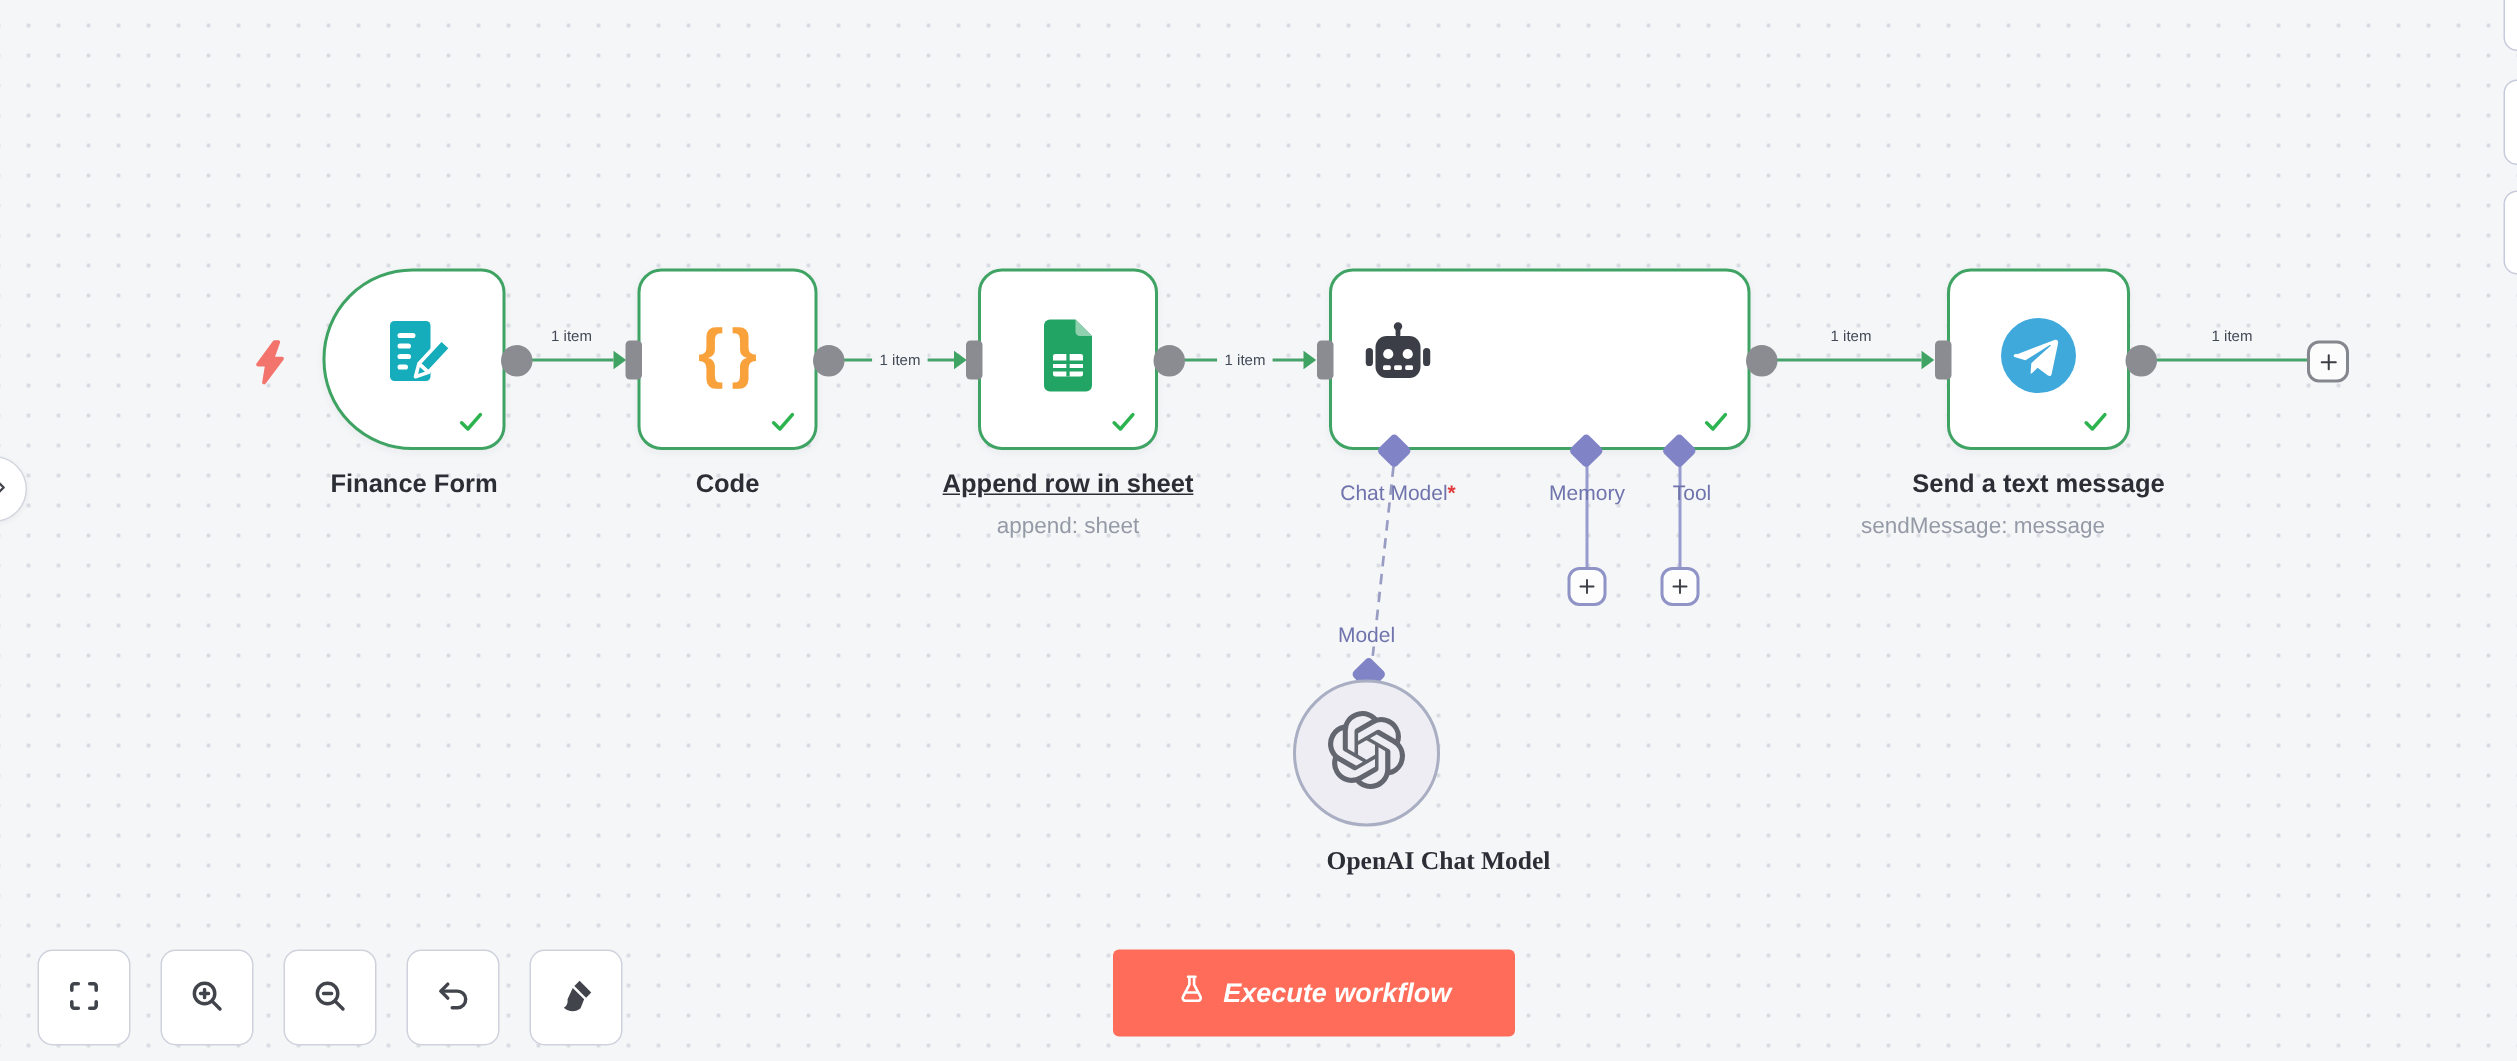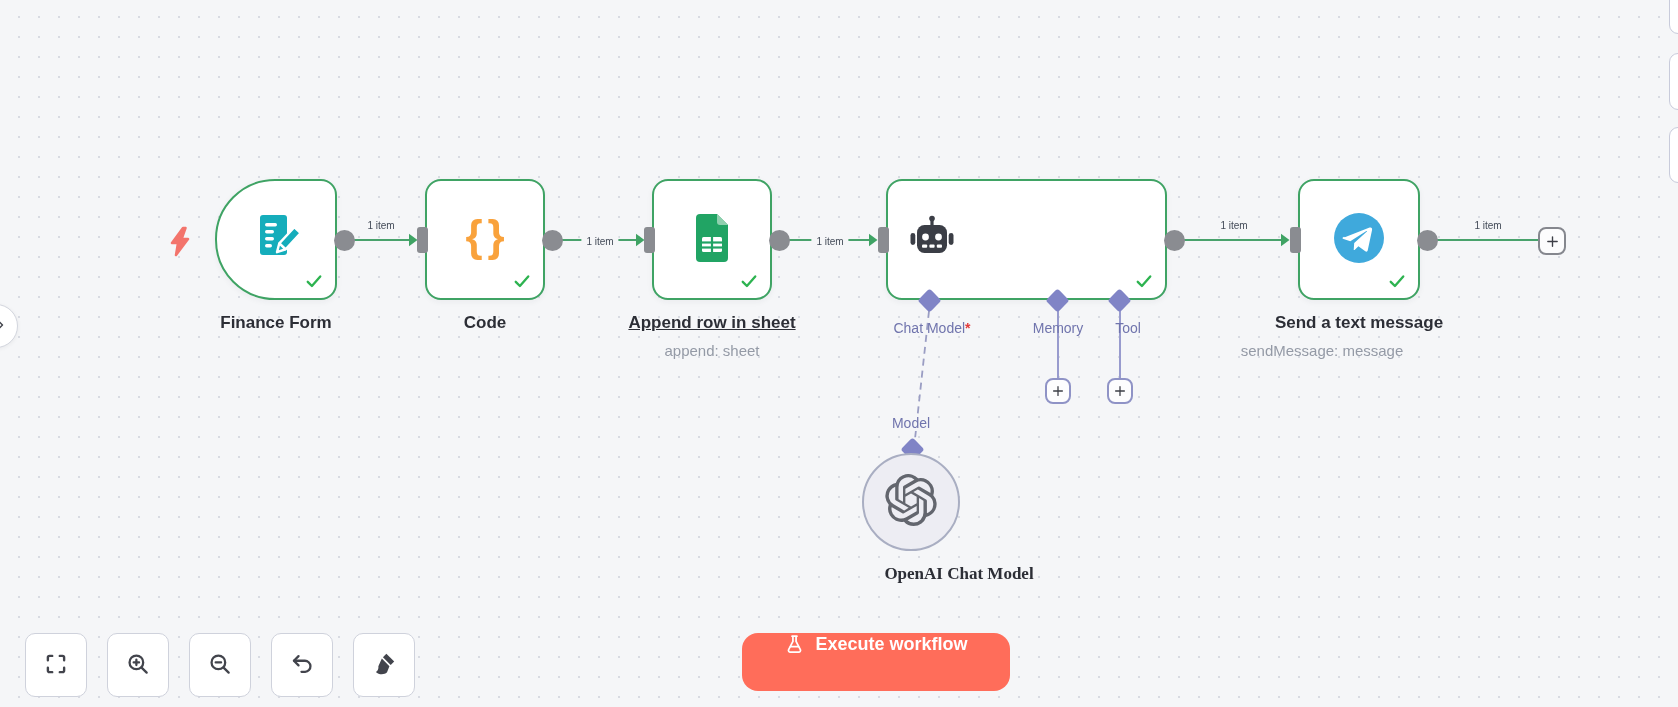--- a/index.html
+++ b/index.html
@@ -56,23 +56,23 @@
     letter-spacing:5px; padding-left:5px; margin-top:-8px; }
 
   .fa-title { font-size:18px; font-weight:700; color:#2a2c33; line-height:1.5; width:112px; }
 
   .toolbar { position:absolute; left:25px; top:633px; display:flex; gap:20px; }
   .tb { width:62px; height:64px; border-radius:10px; border:1.6px solid #cfd2dc;
     background:#fff; display:flex; align-items:center; justify-content:center;
     padding:0; cursor:pointer; }
 
   .execute { position:absolute; left:742px; top:633px; width:268px; height:58px;
-    border-radius:16px; border:none; background:#ff6d5a; color:#fff;
+    border-radius:4px; border:none; background:#ff6d5a; color:#fff;
     font-size:18px; font-weight:700; font-family:inherit;
-    display:flex; justify-content:center; gap:10px; cursor:pointer; }
+    display:flex; align-items:center; justify-content:center; gap:10px; cursor:pointer;font-style:italic; }
 
   .left-tab { position:absolute; left:-26px; top:304px; width:44px; height:44px;
     border-radius:50%; border:1.5px solid #d3d6de; background:#fff;
     box-shadow:0 1px 4px rgba(0,0,0,.06); display:flex; align-items:center;
     justify-content:flex-end; padding:0 9px 0 0; cursor:pointer; }
 
   .edge-chip { position:absolute; left:1669px; width:28px; background:#fff;
     border:1.6px solid #c8cbdb; border-radius:9px; }
 
   .bolt { position:absolute; left:167px; top:226px; }

